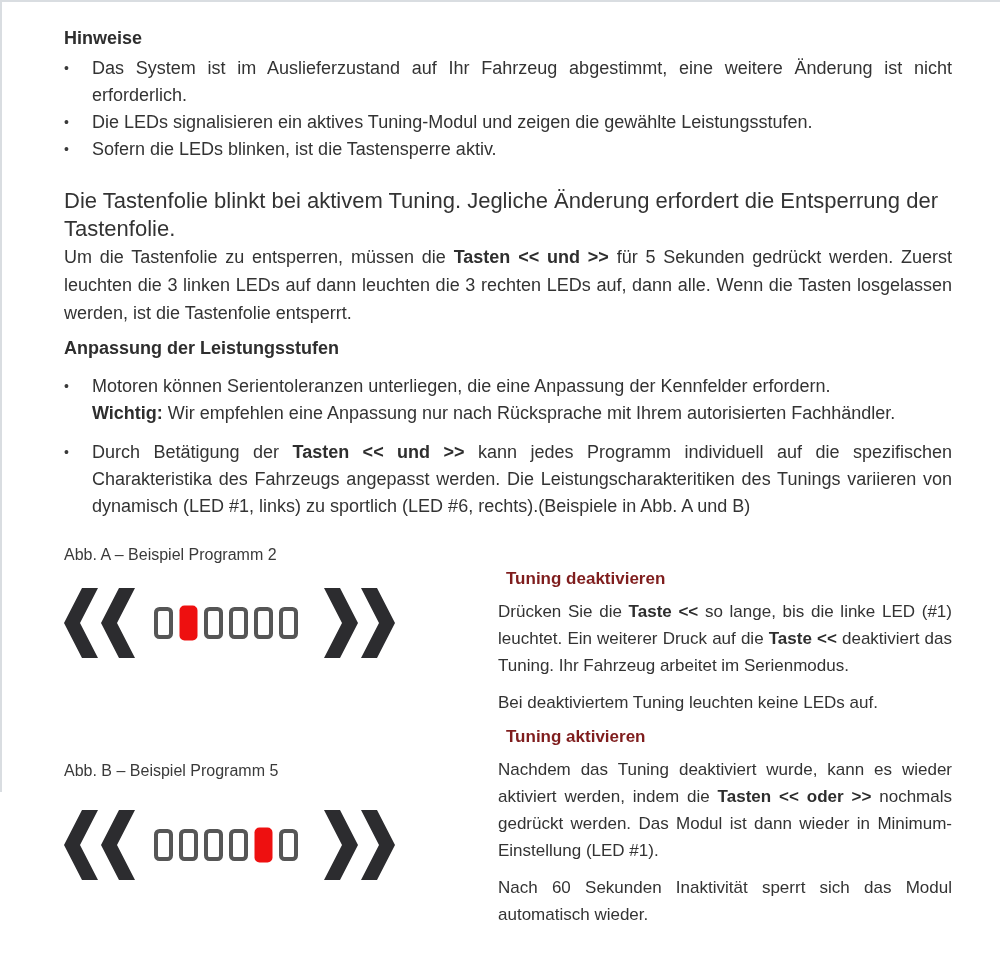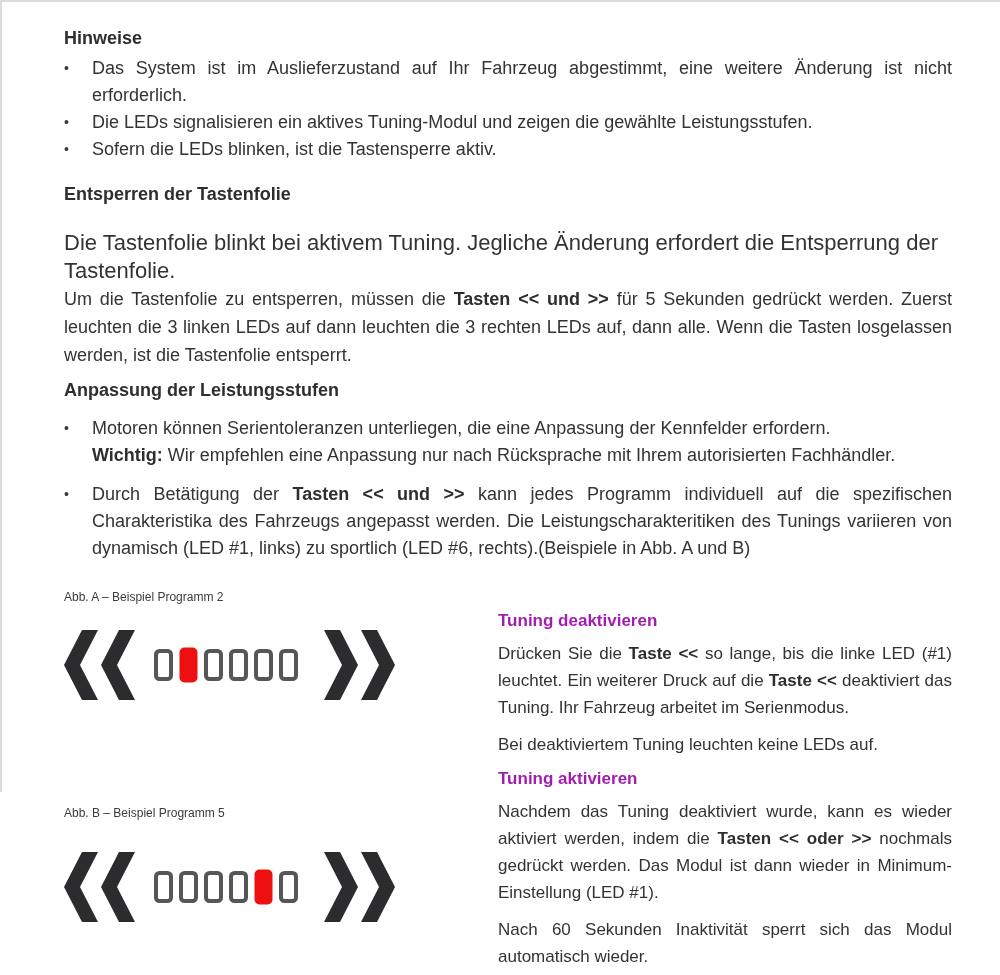--- a/index.html
+++ b/index.html
@@ -30,31 +30,31 @@
   .para{margin-top:24px;font-size:22px;line-height:28px;}
   .para-cont{font-size:18px;line-height:28px;}
 
   .anp-bullet1{margin-top:14px;}
   .anp-bullet2{margin-top:12px;}
 
   .columns{display:flex;margin-top:18px;}
   .col-left{flex:0 0 434px;}
   .col-right{flex:1;}
 
-  .fig-label{font-size:12px;line-height:22px;color:#3a3a3a;}
+  .fig-label{font-size:16px;line-height:22px;color:#3a3a3a;}
   .fig-label-a{margin-top:6px;}
   .fig-label-b{margin-top:100px;}
   .fig-svg{display:block;}
   .fig-svg-a{margin-top:20px;}
   .fig-svg-b{margin-top:26px;}
   .chev{fill:var(--chevron,#2c2c2f);}
   .led{fill:#ffffff;stroke:var(--led-border,#565656);stroke-width:4;}
   .led-active{fill:var(--led-active,#ee1010);stroke:none;}
 
-  .h-right{font-size:17px;line-height:22px;font-weight:bold;color:#a21caf;margin:0;}
+  .h-right{font-size:17px;line-height:22px;font-weight:bold;color:#7f1d1d;margin:8px;}
   .h-deakt{margin-top:30px;}
   .h-akt{margin-top:10px;}
   .rpara{font-size:17px;line-height:27px;}
   .rp1{margin-top:8px;}
   .rp2{margin-top:10px;}
   .rp3{margin-top:8px;}
   .rp4{margin-top:10px;}
 </style>
 </head>
 <body>
@@ -72,21 +72,20 @@
     <div class="bullet-row">
       <span class="marker">•</span>
       <div class="btext"><span>Die LEDs signalisieren ein aktives Tuning-Modul und zeigen die gewählte Leistungsstufen.</span></div>
     </div>
     <div class="bullet-row">
       <span class="marker">•</span>
       <div class="btext"><span>Sofern die LEDs blinken, ist die Tastensperre aktiv.</span></div>
     </div>
   </div>
 
-  <h2 class="h-main h-entsperren">Entsperren der Tastenfolie</h2>
   <div class="para">Die Tastenfolie blinkt bei aktivem Tuning. Jegliche Änderung erfordert die Entsperrung der Tastenfolie.</div>
   <div class="para-cont just"><span>Um die Tastenfolie zu entsperren, müssen die </span><span class="b">Tasten &lt;&lt; und &gt;&gt;</span><span> für 5 Sekunden gedrückt werden. Zuerst leuchten die 3 linken LEDs auf dann leuchten die 3 rechten LEDs auf, dann alle. Wenn die Tasten losgelassen werden, ist die Tastenfolie entsperrt.</span></div>
 
   <h2 class="h-main h-anpassung">Anpassung der Leistungsstufen</h2>
   <div class="bullets anp-bullet1">
     <div class="bullet-row">
       <span class="marker">•</span>
       <div class="btext">
         <div><span>Motoren können Serientoleranzen unterliegen, die eine Anpassung der Kennfelder erfordern.</span></div>
         <div><span class="b">Wichtig:</span><span> Wir empfehlen eine Anpassung nur nach Rücksprache mit Ihrem autorisierten Fachhändler.</span></div>

